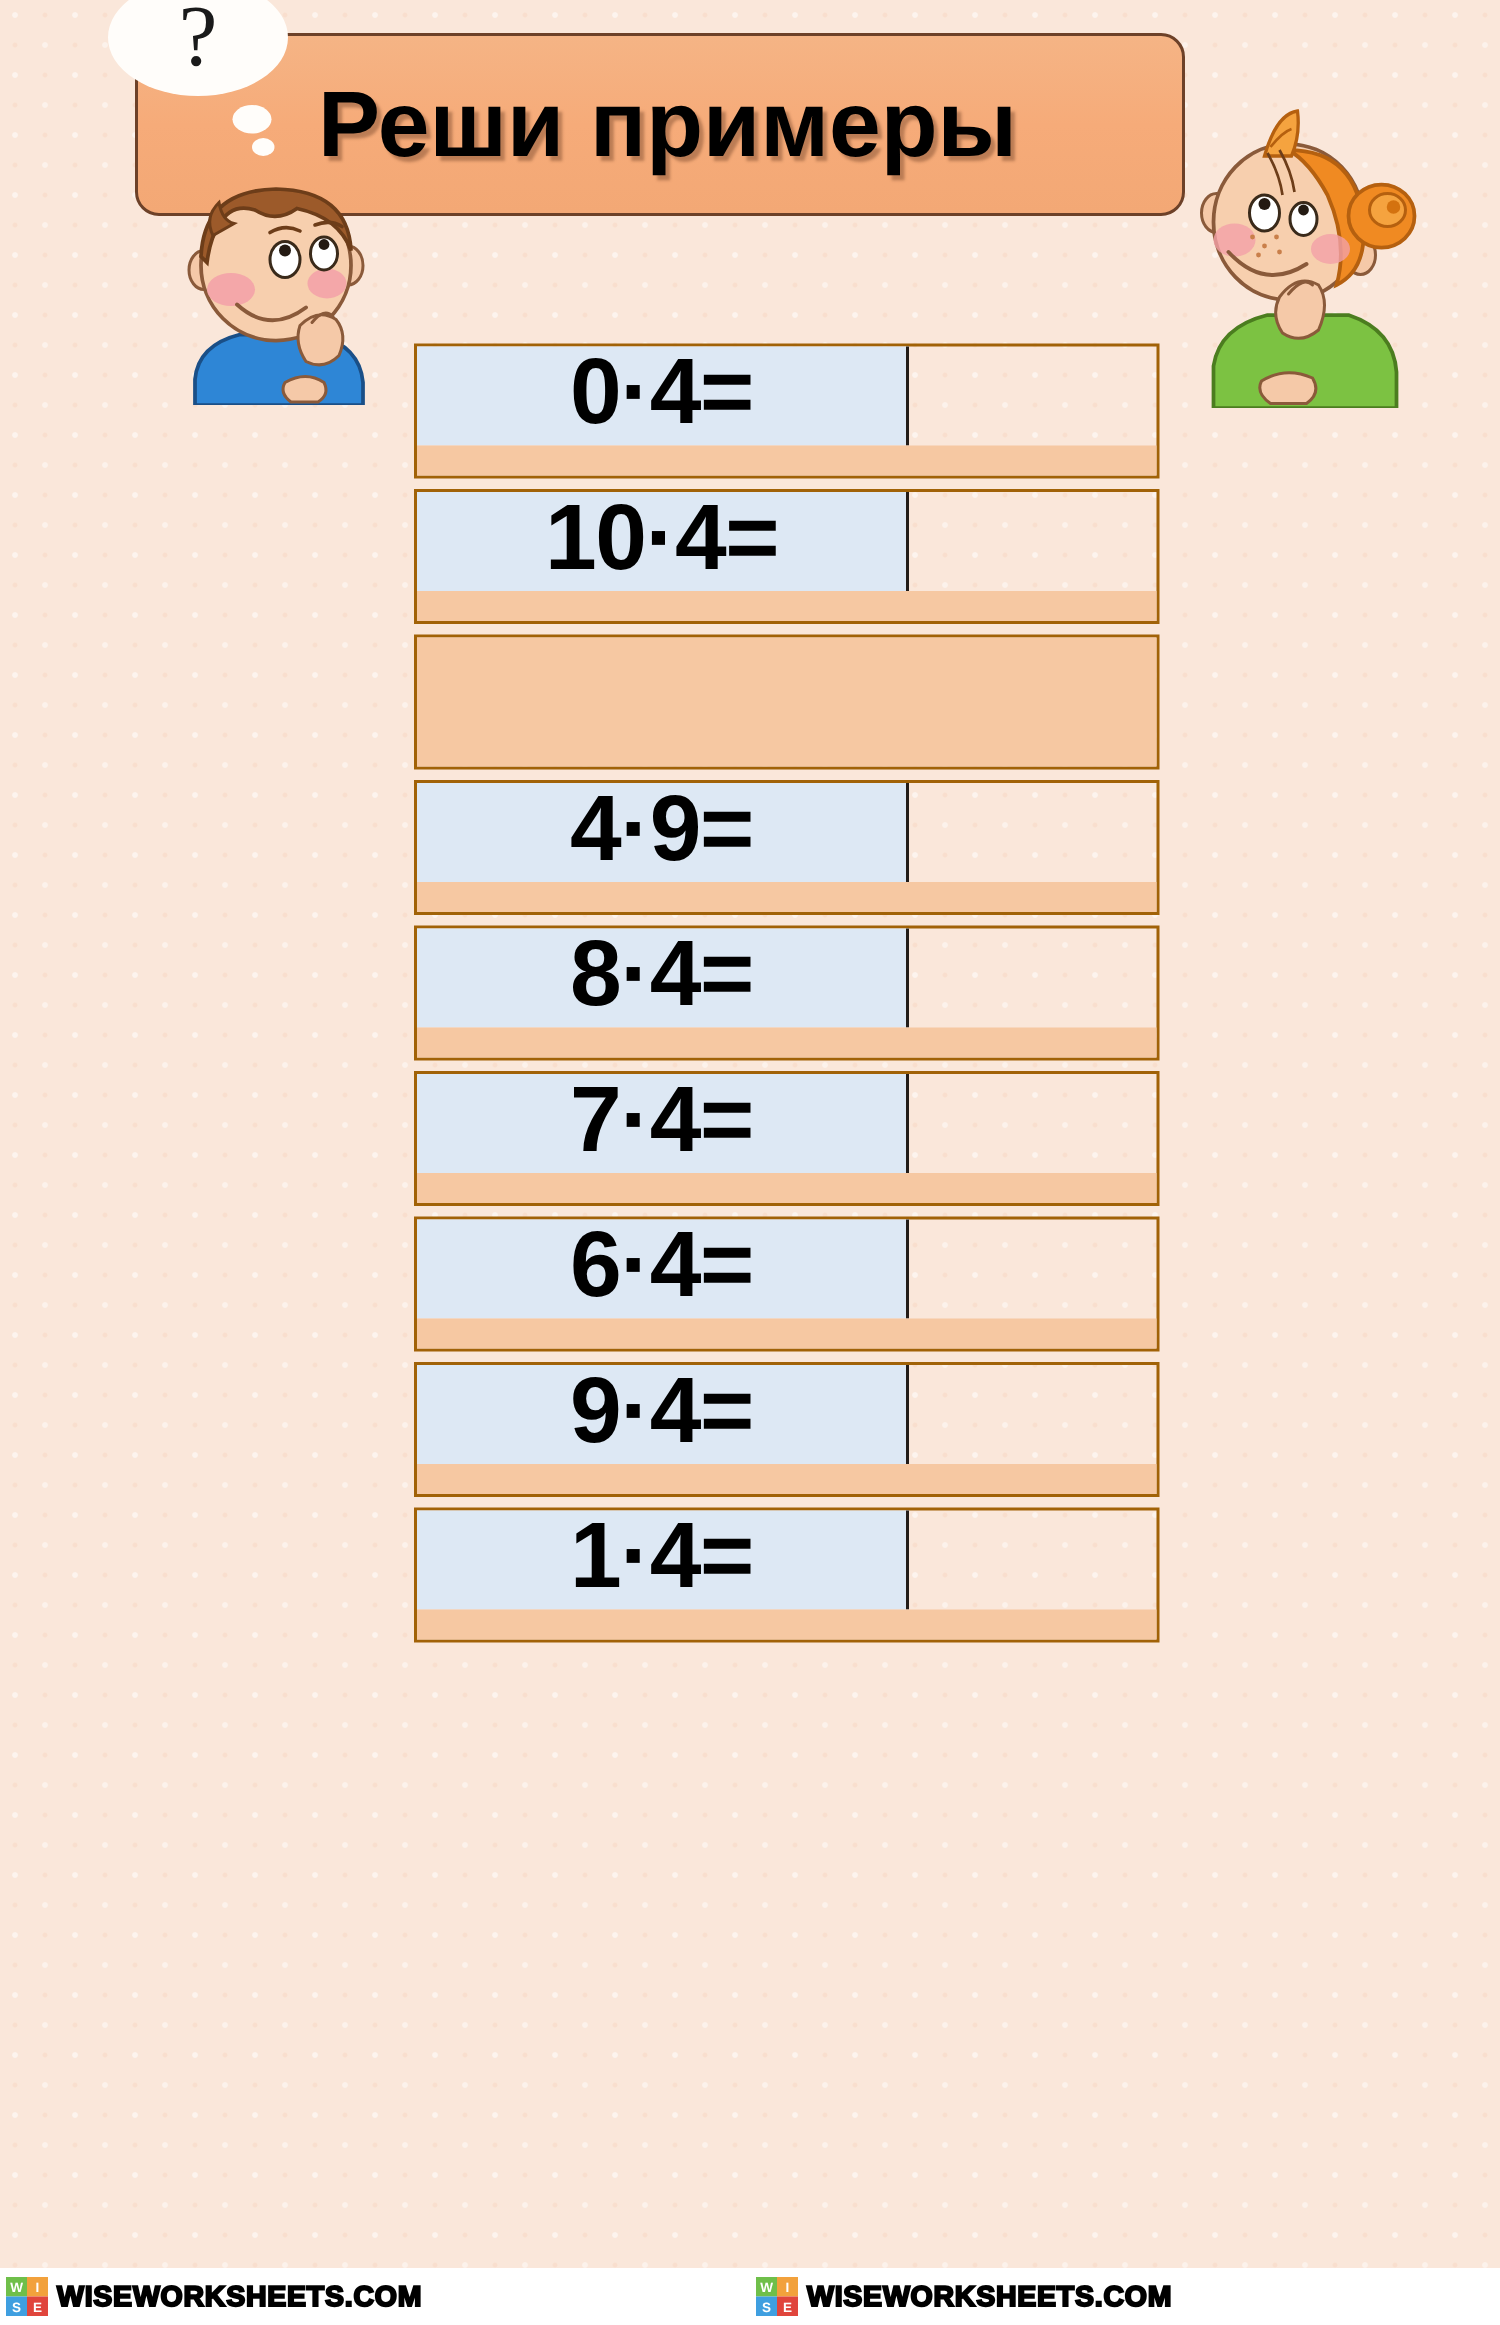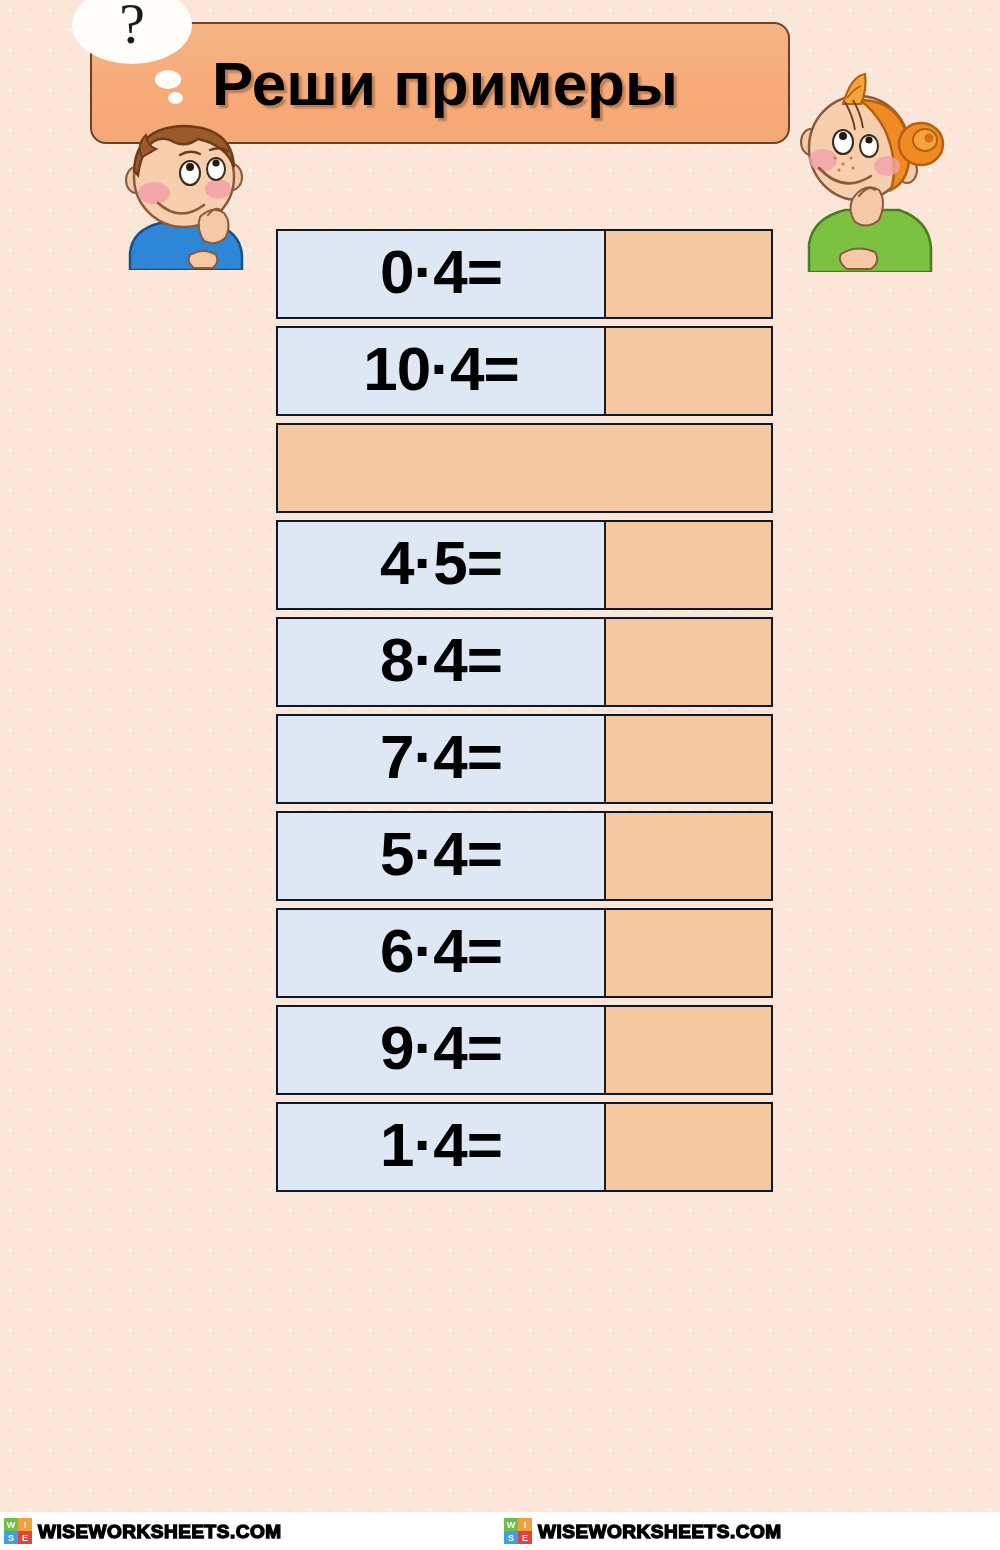--- a/index.html
+++ b/index.html
@@ -100,21 +100,22 @@
   #problem-list {
     position: absolute;
     left: 276px; top: 229px;
     width: 497px;
   }
 
   .problem-row {
     display: flex;
     height: 90px;
     margin-bottom: 7px;
-    border: 2px solid #0f172a;
+    border: 2px solid #a16207;
+    flex-direction: column;
   }
 
   .problem-cell {
     width: 328px;
     background: #dde8f4;
     display: flex;
     align-items: center;
     justify-content: center;
     border-right: 2px solid #231c18;
   }
@@ -294,39 +295,33 @@
       <div class="problem-cell">
         <div class="problem-expr">10·4=</div>
       </div>
       <div class="answer-cell"></div>
     </div>
     <div class="problem-row">
       <div class="answer-cell"></div>
     </div>
     <div class="problem-row">
       <div class="problem-cell">
-        <div class="problem-expr">4·5=</div>
+        <div class="problem-expr">4·9=</div>
       </div>
       <div class="answer-cell"></div>
     </div>
     <div class="problem-row">
       <div class="problem-cell">
         <div class="problem-expr">8·4=</div>
       </div>
       <div class="answer-cell"></div>
     </div>
     <div class="problem-row">
       <div class="problem-cell">
         <div class="problem-expr">7·4=</div>
-      </div>
-      <div class="answer-cell"></div>
-    </div>
-    <div class="problem-row">
-      <div class="problem-cell">
-        <div class="problem-expr">5·4=</div>
       </div>
       <div class="answer-cell"></div>
     </div>
     <div class="problem-row">
       <div class="problem-cell">
         <div class="problem-expr">6·4=</div>
       </div>
       <div class="answer-cell"></div>
     </div>
     <div class="problem-row">

